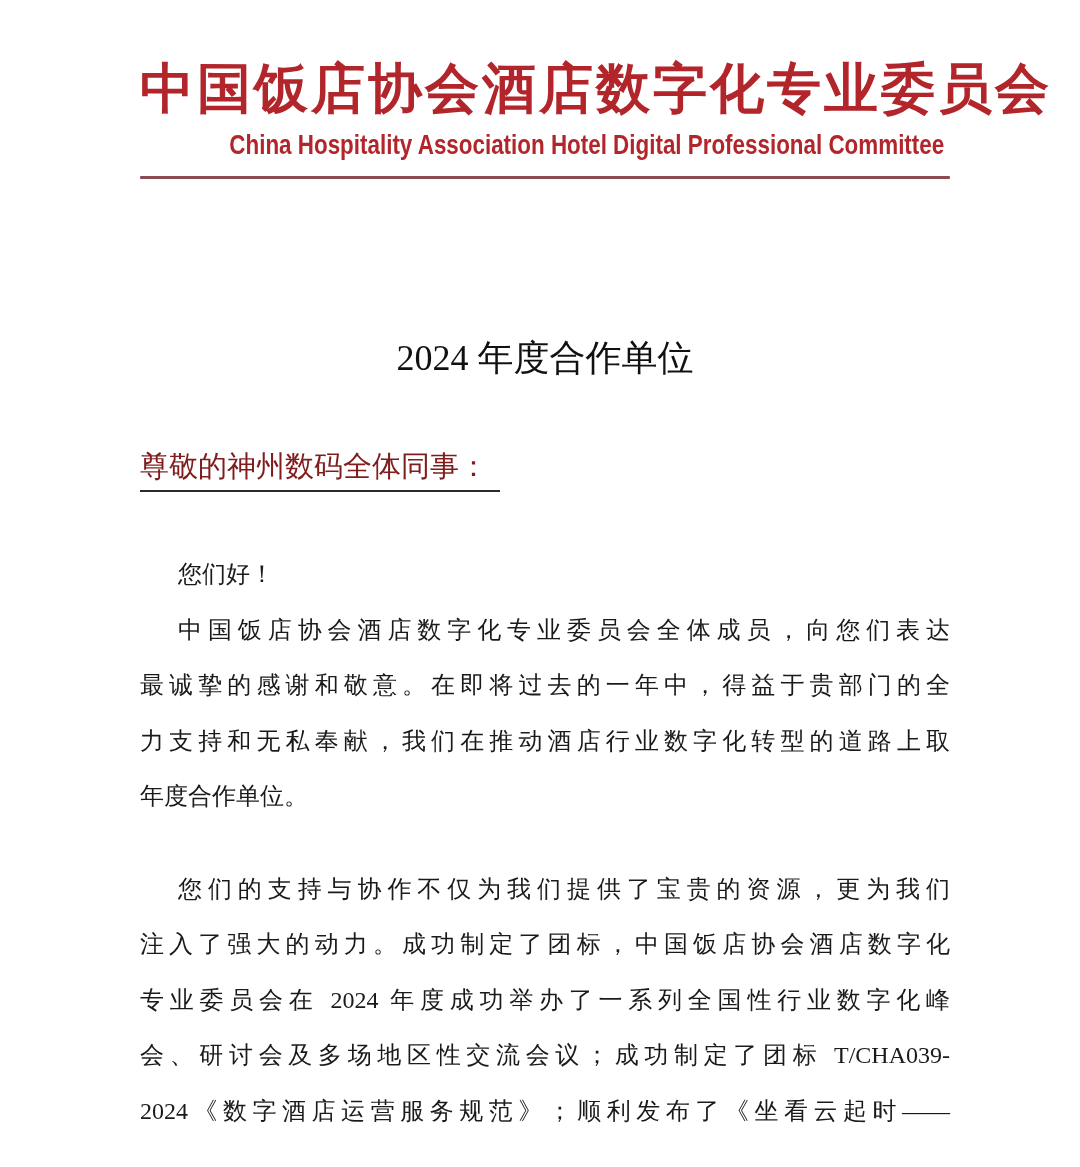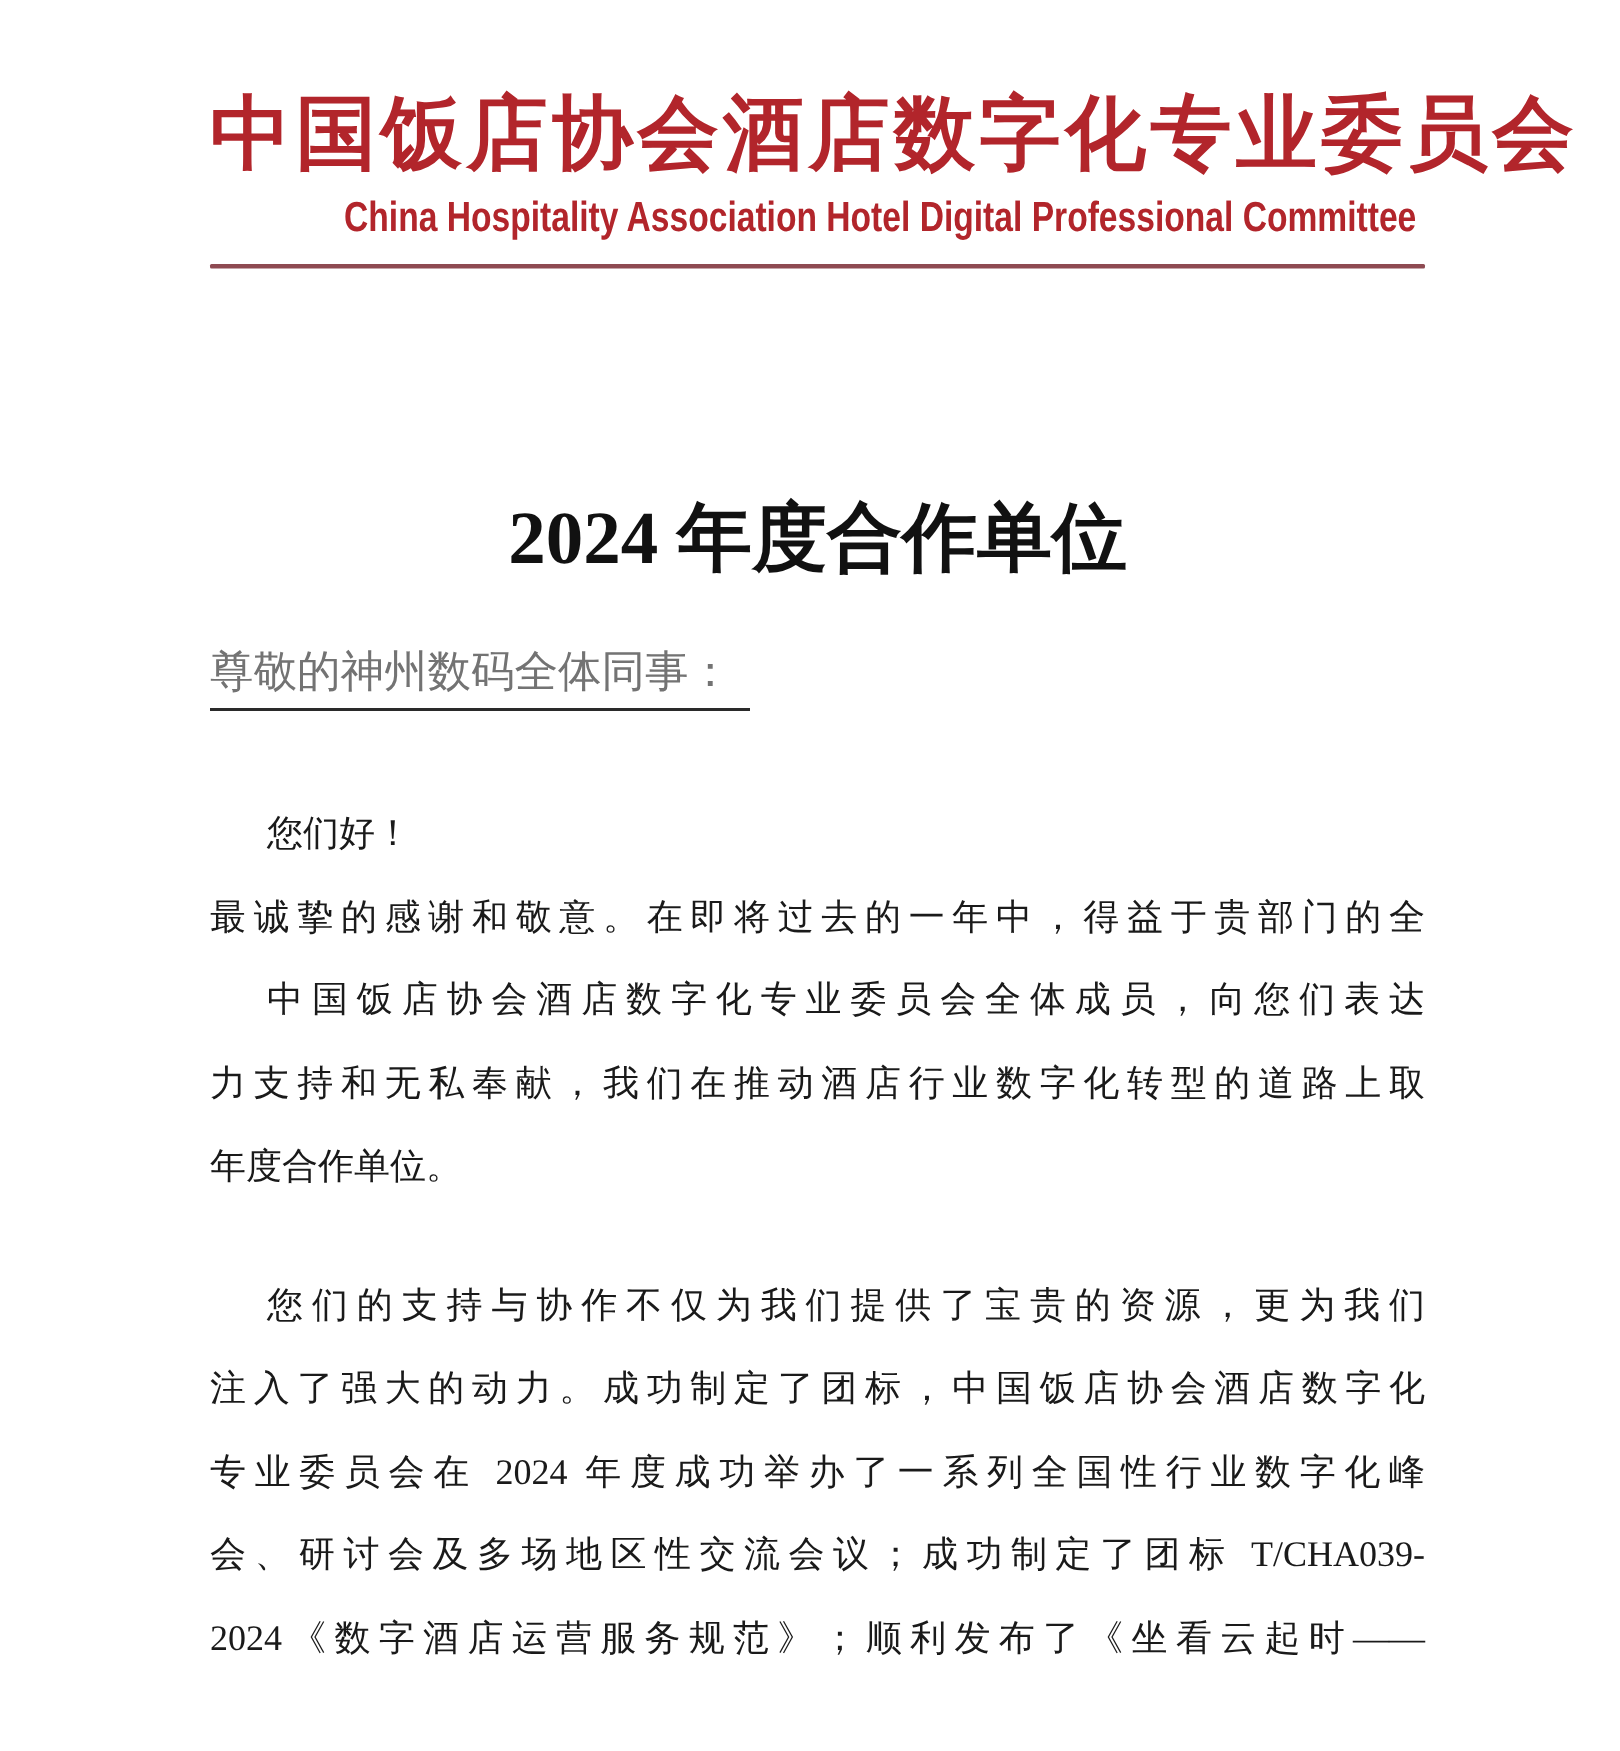--- a/index.html
+++ b/index.html
@@ -23,26 +23,26 @@
     font-family: "Liberation Sans", "DejaVu Sans", sans-serif;
     font-size: 28px; font-weight: bold; line-height: 34px;
     white-space: nowrap; color: var(--accent);
     transform: scaleX(0.80); transform-origin: center;
   }
   .rule { margin-top: 14px; height: 3px; background: var(--rule); border-radius: 1px; }
 
   
   .doc-title {
     margin-top: 150px; text-align: center;
-    font-size: 50px; font-weight: bold; line-height: 58px; color: #111;
+    font-size: 36px; font-weight: normal; line-height: 58px; color: #111;
   }
   .doc-title .t2 { letter-spacing: 7px; text-indent: 7px; }
 
   
-  .salutation { margin-top: 40px; font-size: 29px; line-height: 42px; color: #737373; }
+  .salutation { margin-top: 58px; font-size: 29px; line-height: 42px; color: #7f1d1d; }
   .sal-underline {
     display: inline-block;
     border-bottom: 2px solid #2a2a2a;
     padding-right: 12px; padding-bottom: 3px;
   }
 
   
   .body-block { margin-top: 55px; }
   .para { font-size: 24px; line-height: 55.5px; color: var(--ink); }
   .para-gap { margin-top: 37px; }
@@ -71,22 +71,22 @@
     <span class="sal-underline">尊敬的神州数码全体同事：</span>
   </div>
 
   <div class="body-block">
 
     <div class="para">
       <div class="bodyline short indent">您们好！</div>
     </div>
 
     <div class="para">
+      <div class="bodyline indent">中国饭店协会酒店数字化专业委员会全体成员，向您们表达</div>
       <div class="bodyline">最诚挚的感谢和敬意。在即将过去的一年中，得益于贵部门的全</div>
-      <div class="bodyline indent">中国饭店协会酒店数字化专业委员会全体成员，向您们表达</div>
       <div class="bodyline">力支持和无私奉献，我们在推动酒店行业数字化转型的道路上取</div>
       <div class="bodyline short">年度合作单位。</div>
     </div>
 
     <div class="para para-gap">
       <div class="bodyline indent">您们的支持与协作不仅为我们提供了宝贵的资源，更为我们</div>
       <div class="bodyline">注入了强大的动力。成功制定了团标，中国饭店协会酒店数字化</div>
       <div class="bodyline">专业委员会在 2024 年度成功举办了一系列全国性行业数字化峰</div>
       <div class="bodyline">会、研讨会及多场地区性交流会议；成功制定了团标 T/CHA039-</div>
       <div class="bodyline">2024《数字酒店运营服务规范》；顺利发布了《坐看云起时——</div>

